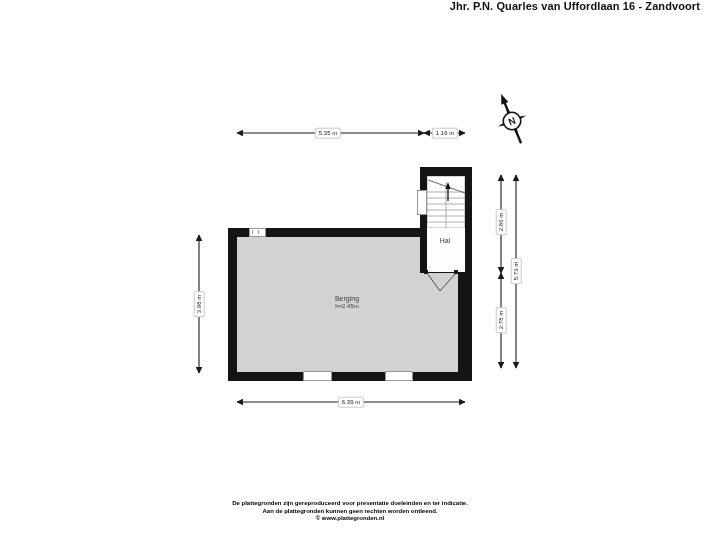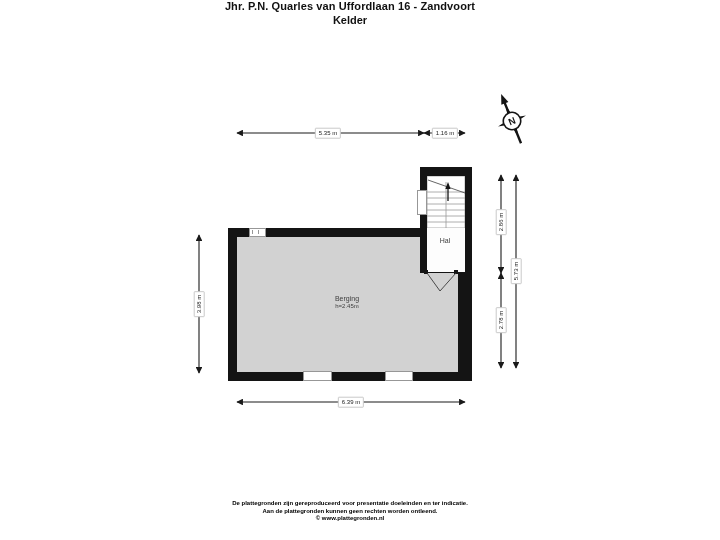--- a/index.html
+++ b/index.html
@@ -3,21 +3,21 @@
 <meta charset="utf-8">
 <style>
   html,body{margin:0;padding:0;background:#fff;}
   #floorplan-page{
     position:relative;width:720px;height:540px;background:#ffffff;overflow:hidden;
     font-family:"Liberation Sans",sans-serif;color:#111;
   }
   .abs{position:absolute;}
   
   #title-block{left:0;top:7;width:700px;text-align:center;}
-  #title-block .t1{font-size:11px;font-weight:bold;letter-spacing:.1px;}
+  #title-block .t1{font-size:11px;font-weight:bold;letter-spacing:.1px;text-align:right;}
   #title-block .t2{font-size:11px;font-weight:bold;margin-top:2px;}
   
   .wall{background:#141414;}
   #room-berging{background:#d2d2d2;}
   #room-hal{background:#fdfdfd;}
   .window{background:#ffffff;border:1px solid #979797;box-sizing:border-box;}
   
   .room-label{color:#3d3d3d;text-align:center;transform:translate(-50%,-50%);white-space:nowrap;}
   .room-label .nm{font-size:7px;}
   .room-label .ht{font-size:6px;margin-top:1px;}
@@ -32,21 +32,20 @@
   #footer-block{left:0;top:500px;width:700px;text-align:center;color:#000;}
   #footer-block div{font-size:6px;font-weight:bold;line-height:7.5px;}
 </style>
 </head>
 <body>
 
 <div id="floorplan-page">
 
   <div class="abs" id="title-block">
     <div class="t1">Jhr. P.N. Quarles van Uffordlaan 16 - Zandvoort</div>
-    <div class="t2">Kelder</div>
   </div>
 
   <svg class="abs" style="left:489px;top:90px;" width="46" height="64" viewBox="0 0 46 64">
     <g transform="rotate(-22 23 31)">
       <line x1="23" y1="8" x2="23" y2="55" stroke="#141414" stroke-width="2.4"></line>
       <polygon points="23,2 19.2,12 26.8,12" fill="#141414"></polygon>
       <polygon points="23,14 26.5,31 23,48 19.5,31" fill="#141414"></polygon>
       <polygon points="8,31 23,27.8 38,31 23,34.2" fill="#141414"></polygon>
       <circle cx="23" cy="31" r="8.7" fill="#ffffff" stroke="#141414" stroke-width="1.6"></circle>
       <text x="23" y="34.4" text-anchor="middle" font-size="9.5" font-weight="bold" font-family="Liberation Sans, sans-serif" fill="#141414">N</text>

